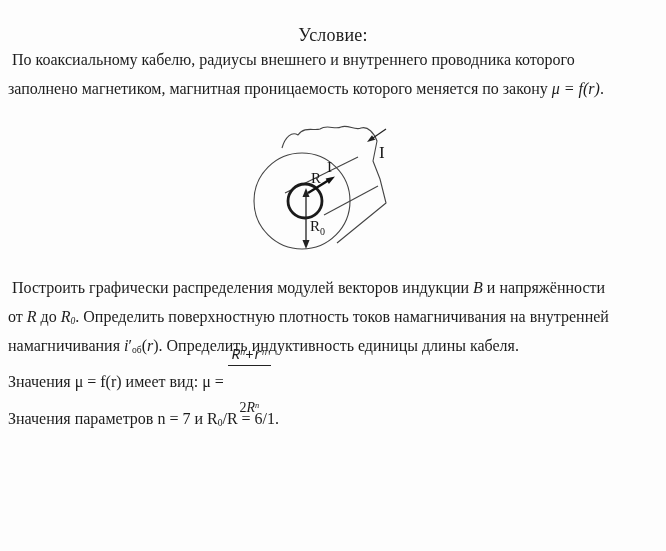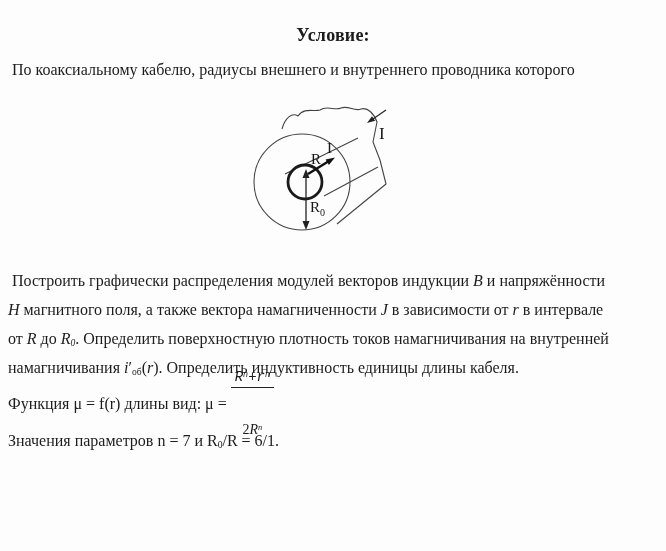--- a/index.html
+++ b/index.html
@@ -7,24 +7,24 @@
     width:666px; height:551px;
     background:#fdfdfd;
     color:#1c1c1c;
     font-family:"Liberation Serif", serif;
     font-size:16px;
     overflow:hidden;
   }
   .page { padding:25px 8px 0 8px; box-sizing:border-box; }
   .title {
     margin:0; font-size:18px; line-height:20px;
-    text-align:center; font-weight:bold; letter-spacing:0.2px;
+    text-align:center; font-weight:normal; letter-spacing:0.2px;
   }
-  .para { margin-top:10px; }
-  .para2 { margin-top:16px; }
+  .para { }
+  .para2 { margin-top:4px; }
   .line { line-height:29px; height:29px; white-space:pre; }
   .it { font-style:italic; }
   sub { font-size:0.6em; vertical-align:-0.22em; line-height:0; }
   sup { font-size:0.6em; vertical-align:0.45em; line-height:0; }
   .figure-wrap { height:150px; margin-top:16px; display:flex; justify-content:center; }
   .figure-wrap svg { margin-left:14px; display:block; }
   .fig-label { font-family:"Liberation Serif", serif; font-size:15px; fill:#161616; }
   .fig-label-big { font-family:"Liberation Serif", serif; font-size:17px; fill:#161616; }
   .formula-row { display:flex; align-items:center; height:44px; white-space:pre; }
   .frac { display:inline-block; text-align:center; font-size:14px; line-height:1.2; }
@@ -33,20 +33,21 @@
 </style>
 </head>
 <body>
 
 <div class="page">
 
   <h1 class="title">Условие:</h1>
 
   <div class="para">
     <div class="line"><span> По коаксиальному кабелю, радиусы внешнего и внутреннего проводника которого</span></div>
+    <div class="line"><span>заполнено магнетиком, магнитная проницаемость которого меняется по закону </span><span class="it">μ = f(r)</span><span>.</span></div>
   </div>
 
   <div class="figure-wrap">
     <svg width="200" height="150" viewBox="0 0 200 150">
 
       <path d="M42,29 C45,18 52,12 58,16 C64,7 74,12 80,10 C87,5 95,11 101,8 C108,5 115,12 121,9 C128,7 134,14 137,22 L133,42 L140,60 L146,84 L97,124" fill="none" stroke="#444" stroke-width="1.1" stroke-linejoin="round"></path>
 
       <circle cx="62" cy="82" r="48" fill="#fdfdfd" stroke="#444" stroke-width="1.1"></circle>
 
       <line x1="45" y1="74" x2="118" y2="38" stroke="#444" stroke-width="1.1"></line>
@@ -66,27 +67,26 @@
 
       <text x="139" y="39" class="fig-label-big">I</text>
       <text x="87" y="53" class="fig-label">I</text>
       <text x="71" y="64" class="fig-label">R</text>
       <text x="70" y="112" class="fig-label"><tspan>R</tspan><tspan dy="4" font-size="10">0</tspan></text>
     </svg>
   </div>
 
   <div class="para2">
     <div class="line"><span> Построить графически распределения модулей векторов индукции </span><span class="it">B</span><span> и напряжённости</span></div>
-    <div class="line"><span class="it">H</span><span> магнитного поля, а также вектора намагниченности </span><span class="it">J</span><span> в зависимости от </span><span class="it">r</span><span> в интервале</span></div>
     <div class="line"><span>от </span><span class="it">R</span><span> до </span><span class="it">R</span><sub class="it">0</sub><span>. Определить поверхностную плотность токов намагничивания на внутренней</span></div>
     <div class="line"><span>намагничивания </span><span class="it">i</span><span>′</span><sub>об</sub><span>(</span><span class="it">r</span><span>). Определить индуктивность единицы длины кабеля.</span></div>
   </div>
 
   <div class="formula-row">
-    <span><span>Функция μ = f(r) длины вид: μ = </span></span>
+    <span><span>Значения μ = f(r) имеет вид: μ = </span></span>
     <span class="frac">
       <span class="num"><span class="it">R</span><sup class="it">n</sup><span>+</span><span class="it">r</span><sup class="it">n</sup></span>
       <span class="den"><span>2</span><span class="it">R</span><sup class="it">n</sup></span>
     </span>
   </div>
 
   <div class="line"><span>Значения параметров n = 7 и R</span><sub>0</sub><span>/R = 6/1.</span></div>
 
 </div>
 

